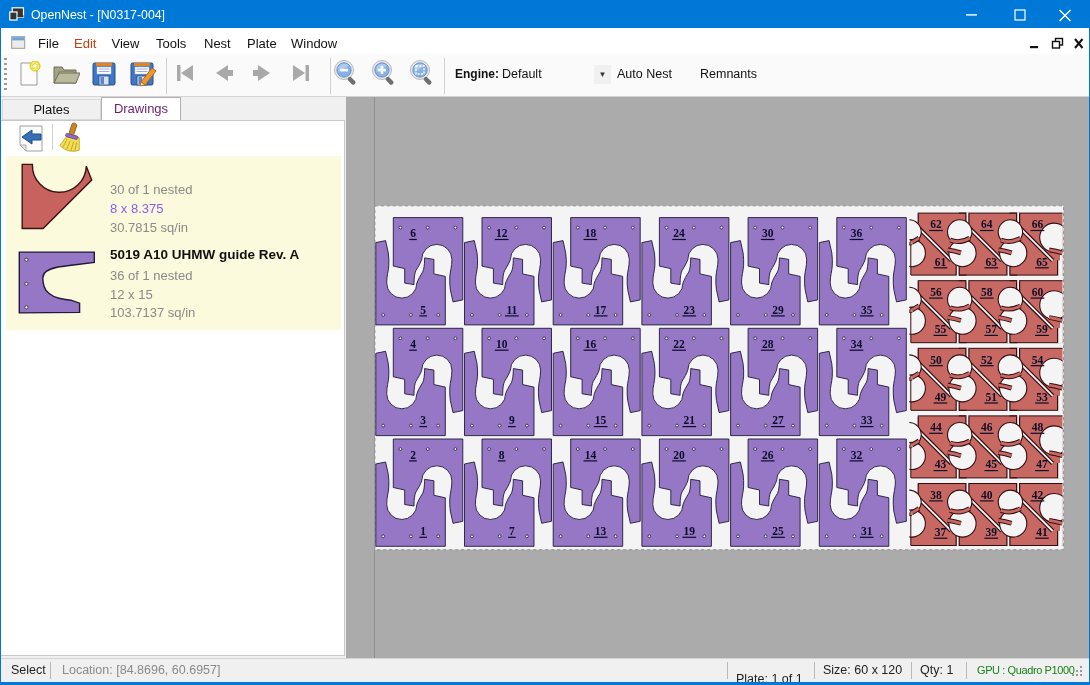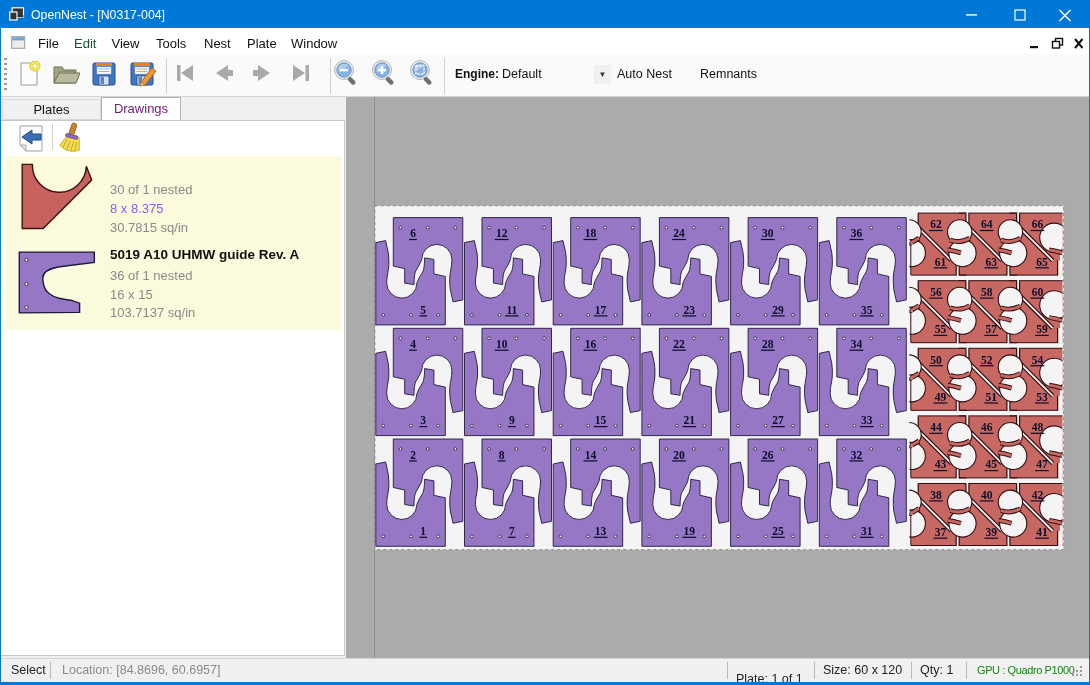--- a/index.html
+++ b/index.html
@@ -21,21 +21,21 @@
       <path d="M119.5 10 L130.5 21 M130.5 10 L119.5 21" stroke="#fff" stroke-width="1.4"></path>
     </svg>
 </div>
 
 <div class="abs" style="left:0;top:28px;width:1090px;height:32px;background:#ffffff;border-bottom:6px solid #22c55e">
   <svg width="18" height="16" style="position:absolute;left:11px;top:8px">
       <rect x="0.7" y="0.7" width="13" height="11.6" fill="#ececec" stroke="#9a9a9a" stroke-width="1"></rect>
       <rect x="1.2" y="1.2" width="12" height="3.2" fill="#6ca6d9"></rect>
     </svg>
   <span class="abs" style="left:38px;top:8px;font-size:13px;color:#111">File</span>
-  <span class="abs" style="left:74px;top:8px;font-size:13px;color:#14532d">Edit</span>
+  <span class="abs" style="left:74px;top:8px;font-size:13px;color:#c2410c">Edit</span>
   <span class="abs" style="left:111.5px;top:8px;font-size:13px;color:#111">View</span>
   <span class="abs" style="left:156px;top:8px;font-size:13px;color:#111">Tools</span>
   <span class="abs" style="left:204px;top:8px;font-size:13px;color:#111">Nest</span>
   <span class="abs" style="left:247px;top:8px;font-size:13px;color:#111">Plate</span>
   <span class="abs" style="left:291px;top:8px;font-size:13px;color:#111">Window</span>
 </div>
 <svg width="70" height="26" style="position:absolute;left:1020px;top:30px">
     <rect x="10" y="16" width="8" height="2.2" fill="#111"></rect>
     <g stroke="#111" fill="#fff" stroke-width="1.4">
       <rect x="35.5" y="8.5" width="7" height="6.5"></rect>
@@ -129,21 +129,21 @@
   <div class="abs" style="left:2px;top:2px;width:99px;height:21px;background:#f0f0f0;border:1px solid #d9d9d9;text-align:center;font-size:13px;color:#111;line-height:20px">Plates</div>
   <div class="abs" style="left:101px;top:0px;width:80px;height:23px;background:#fff;border:1px solid #b0b0b0;border-bottom:none;text-align:center;font-size:13px;color:#701a75;line-height:22px">Drawings</div>
   <div class="abs" style="left:0;top:22.5px;width:345px;height:536px;background:#fff;border:1px solid #c8c8c8"></div>
   <div class="abs" style="left:52px;top:27px;width:1px;height:26px;background:#d0d0d0"></div>
   <div class="abs" style="left:6px;top:59px;width:335px;height:174px;background:#fbfadd"></div>
   <span class="abs" style="left:110px;top:85px;font-size:13px;color:#8a8a8a">30 of 1 nested</span>
   <span class="abs" style="left:110px;top:104px;font-size:13px;color:#8b5cf6">8 x 8.375</span>
   <span class="abs" style="left:110px;top:122.5px;font-size:13px;color:#8a8a8a">30.7815 sq/in</span>
   <span class="abs" style="left:110px;top:150px;font-size:13.5px;font-weight:bold;color:#111">5019 A10 UHMW guide Rev. A</span>
   <span class="abs" style="left:110px;top:171px;font-size:13px;color:#8a8a8a">36 of 1 nested</span>
-  <span class="abs" style="left:110px;top:189.5px;font-size:13px;color:#8a8a8a">16 x 15</span>
+  <span class="abs" style="left:110px;top:189.5px;font-size:13px;color:#8a8a8a">12 x 15</span>
   <span class="abs" style="left:110px;top:208px;font-size:13px;color:#8a8a8a">103.7137 sq/in</span>
 </div>
 <svg width="30" height="28" style="position:absolute;left:16px;top:125px">
     <path d="M4 1 L26 1 L26 26 L10 26 L4 20 Z" fill="#fcfcfc" stroke="#a0a0a0" stroke-width="1"></path>
     <path d="M10 26 L10 20 L4 20 Z" fill="#e4e4e4" stroke="#a0a0a0" stroke-width="0.8"></path>
     <path d="M15 5 L15 9 L24 9 L24 15 L15 15 L15 19 L5 12 Z" fill="#3b6fb5" stroke="#1d4d8c" stroke-width="1" transform="translate(1,0)"></path>
   </svg>
 <svg width="30" height="32" style="position:absolute;left:57px;top:122px">
     <rect x="13.5" y="1" width="5" height="12" rx="2" fill="#c8862c" stroke="#8f5c14" stroke-width="0.8" transform="rotate(18 16 7)"></rect>
     <path d="M9 14 C11 12 19 12 21 14 L24 26 C18 30 10 30 4 26 Z" fill="#f2dd55" stroke="#c2a61e" stroke-width="0.8" transform="rotate(14 14 20)"></path>

